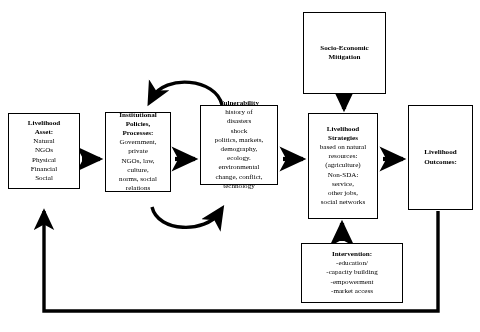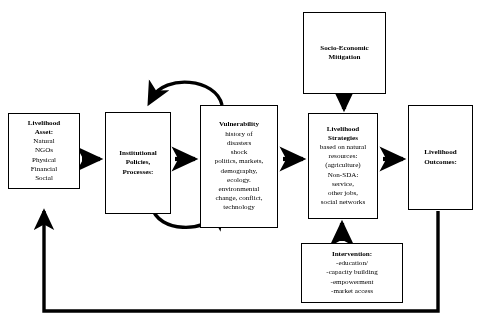--- a/index.html
+++ b/index.html
@@ -42,22 +42,22 @@
   .box .ttl {
     font-weight: bold;
     white-space: pre-line;
   }
   .box .body {
     white-space: pre-line;
   }
 
   
   #box-asset       { left: 8px;   top: 113px; width: 72px;  height: 76px; }
-  #box-institution { left: 105px; top: 112px; width: 66px;  height: 102px; }
-  #box-vulnerability{left: 200px; top: 105px; width: 78px;  height: 123px;}
+  #box-institution { left: 105px; top: 112px; width: 66px;  height: 80px; }
+  #box-vulnerability{left: 200px; top: 105px; width: 78px;  height: 80px;}
   #box-socio       { left: 303px; top: 12px;  width: 83px;  height: 82px; }
   #box-strategies  { left: 308px; top: 113px; width: 70px;  height: 106px;}
   #box-intervention{ left: 301px; top: 243px; width: 102px;  height: 60px; }
   #box-outcomes    { left: 408px; top: 105px; width: 65px;  height: 105px;}
 </style>
 </head>
 <body>
 
 <div id="canvas">
 
@@ -97,20 +97,26 @@
 NGOs
 Physical
 Financial
 Social</div>
   </div>
 
   <div class="box" id="box-institution">
     <div class="ttl">Institutional
 Policies,
 Processes:</div>
+    <div class="body">Government,
+private
+NGOs, law,
+culture,
+norms, social
+relations</div>
   </div>
 
   <div class="box" id="box-vulnerability">
     <div class="ttl">Vulnerability</div>
     <div class="body">history of
 disasters
 shock
 politics, markets,
 demography,
 ecology.

